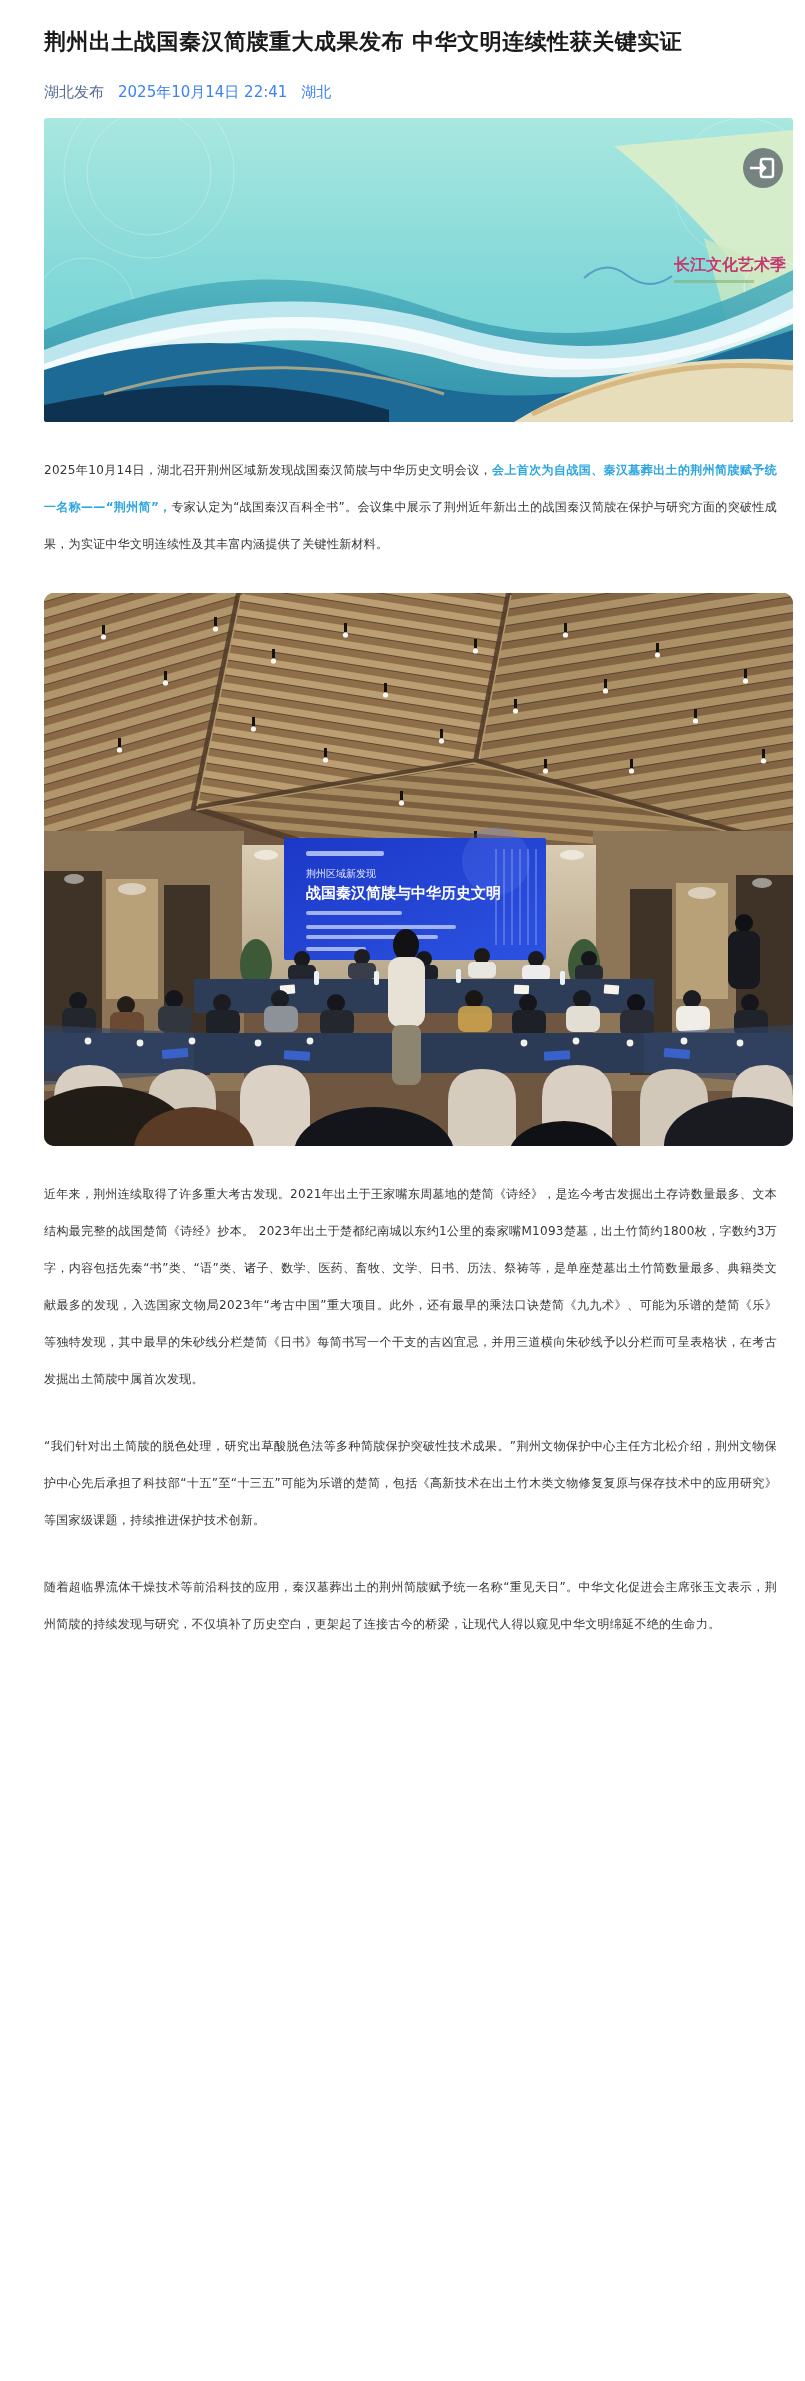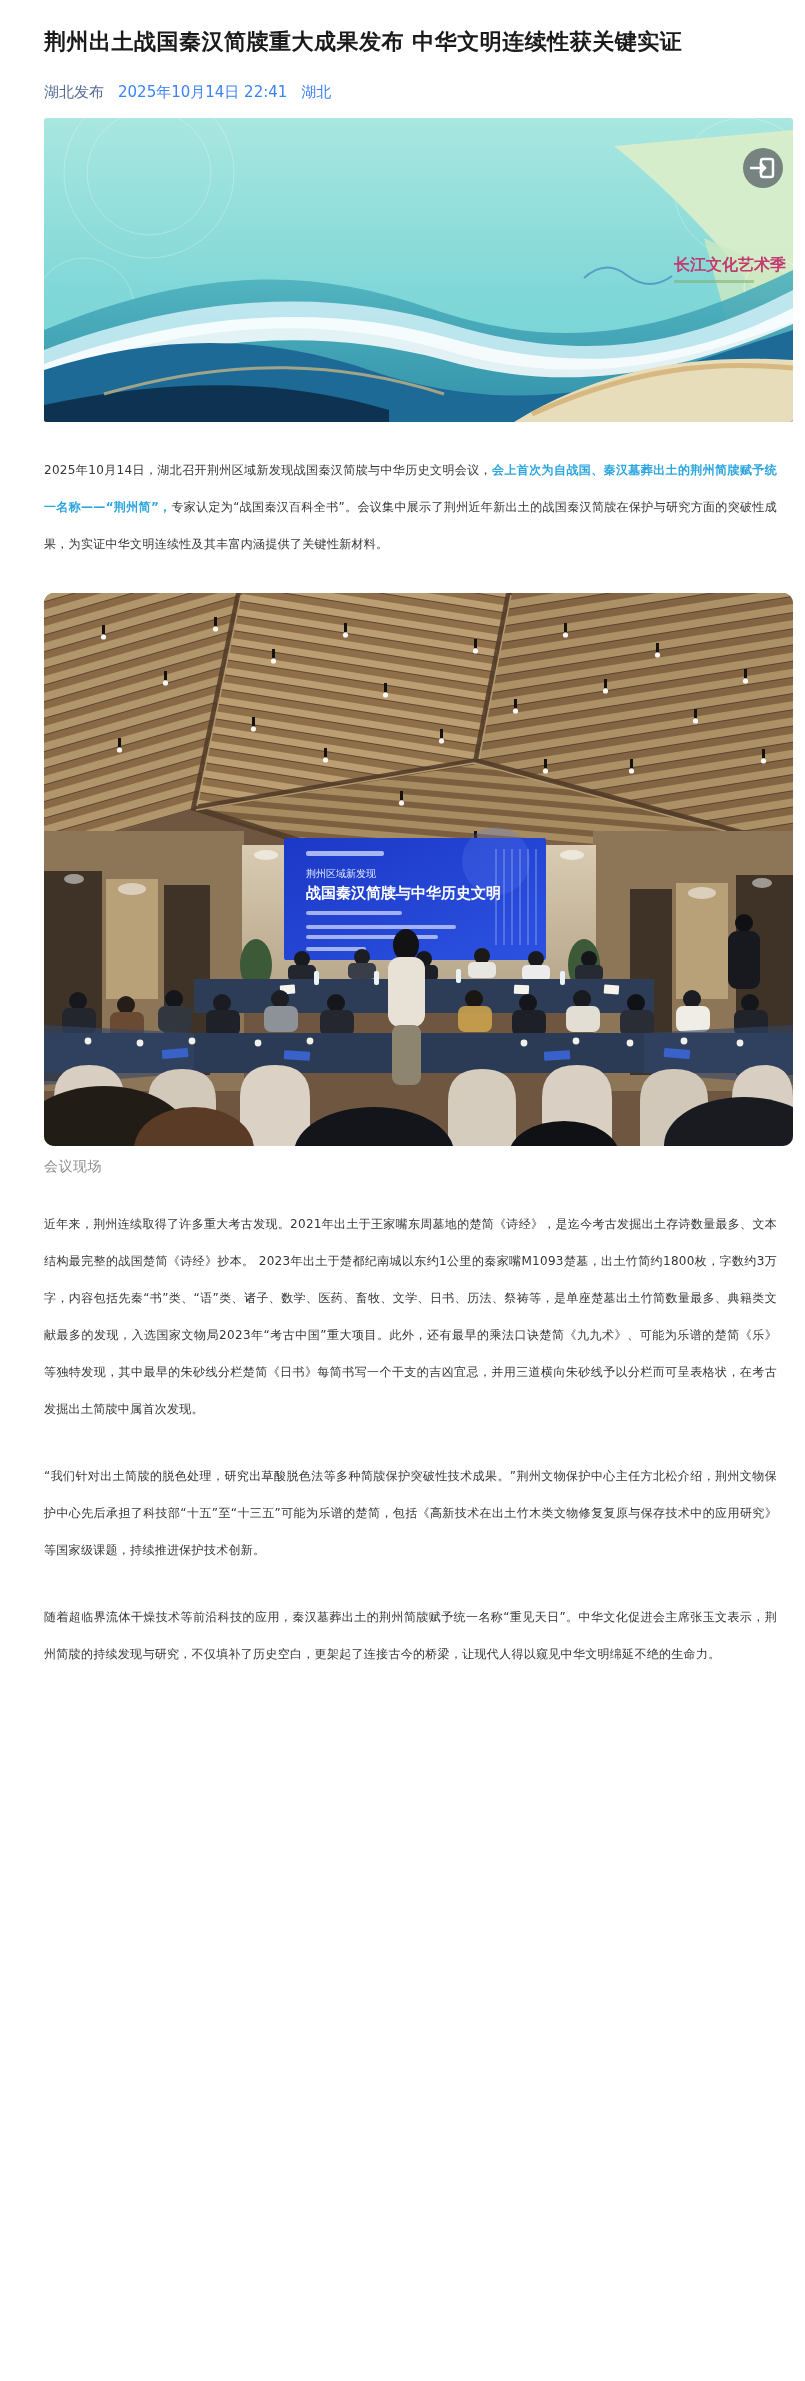--- a/index.html
+++ b/index.html
@@ -348,20 +348,19 @@
           <ellipse cx="60" cy="545" rx="85" ry="52" fill="#221c17"></ellipse>
           <ellipse cx="150" cy="556" rx="60" ry="42" fill="#5a3c26"></ellipse>
           <ellipse cx="330" cy="560" rx="80" ry="46" fill="#14151a"></ellipse>
           <ellipse cx="700" cy="552" rx="80" ry="48" fill="#191b21"></ellipse>
           <ellipse cx="520" cy="562" rx="55" ry="34" fill="#101114"></ellipse>
         </g>
         <circle cx="700" cy="330" r="9" fill="#101114"></circle>
           <rect x="684" y="338" width="32" height="58" rx="9" fill="#17191f"></rect>
       </svg>
     </div>
-    <figcaption>会议现场</figcaption>
   </figure>
 
   <p class="para">近年来，荆州连续取得了许多重大考古发现。2021年出土于王家嘴东周墓地的楚简《诗经》，是迄今考古发掘出土存诗数量最多、文本结构最完整的战国楚简《诗经》抄本。 2023年出土于楚都纪南城以东约1公里的秦家嘴M1093楚墓，出土竹简约1800枚，字数约3万字，内容包括先秦“书”类、“语”类、诸子、数学、医药、畜牧、文学、日书、历法、祭祷等，是单座楚墓出土竹简数量最多、典籍类文献最多的发现，入选国家文物局2023年“考古中国”重大项目。此外，还有最早的乘法口诀楚简《九九术》、可能为乐谱的楚简《乐》等独特发现，其中最早的朱砂线分栏楚简《日书》每简书写一个干支的吉凶宜忌，并用三道横向朱砂线予以分栏而可呈表格状，在考古发掘出土简牍中属首次发现。</p>
   <p class="para">“我们针对出土简牍的脱色处理，研究出草酸脱色法等多种简牍保护突破性技术成果。”荆州文物保护中心主任方北松介绍，荆州文物保护中心先后承担了科技部“十五”至“十三五”可能为乐谱的楚简，包括《高新技术在出土竹木类文物修复复原与保存技术中的应用研究》等国家级课题，持续推进保护技术创新。</p>
   <p class="para">随着超临界流体干燥技术等前沿科技的应用，秦汉墓葬出土的荆州简牍赋予统一名称“重见天日”。中华文化促进会主席张玉文表示，荆州简牍的持续发现与研究，不仅填补了历史空白，更架起了连接古今的桥梁，让现代人得以窥见中华文明绵延不绝的生命力。</p>
 
 </div>
 
 </body></html>

